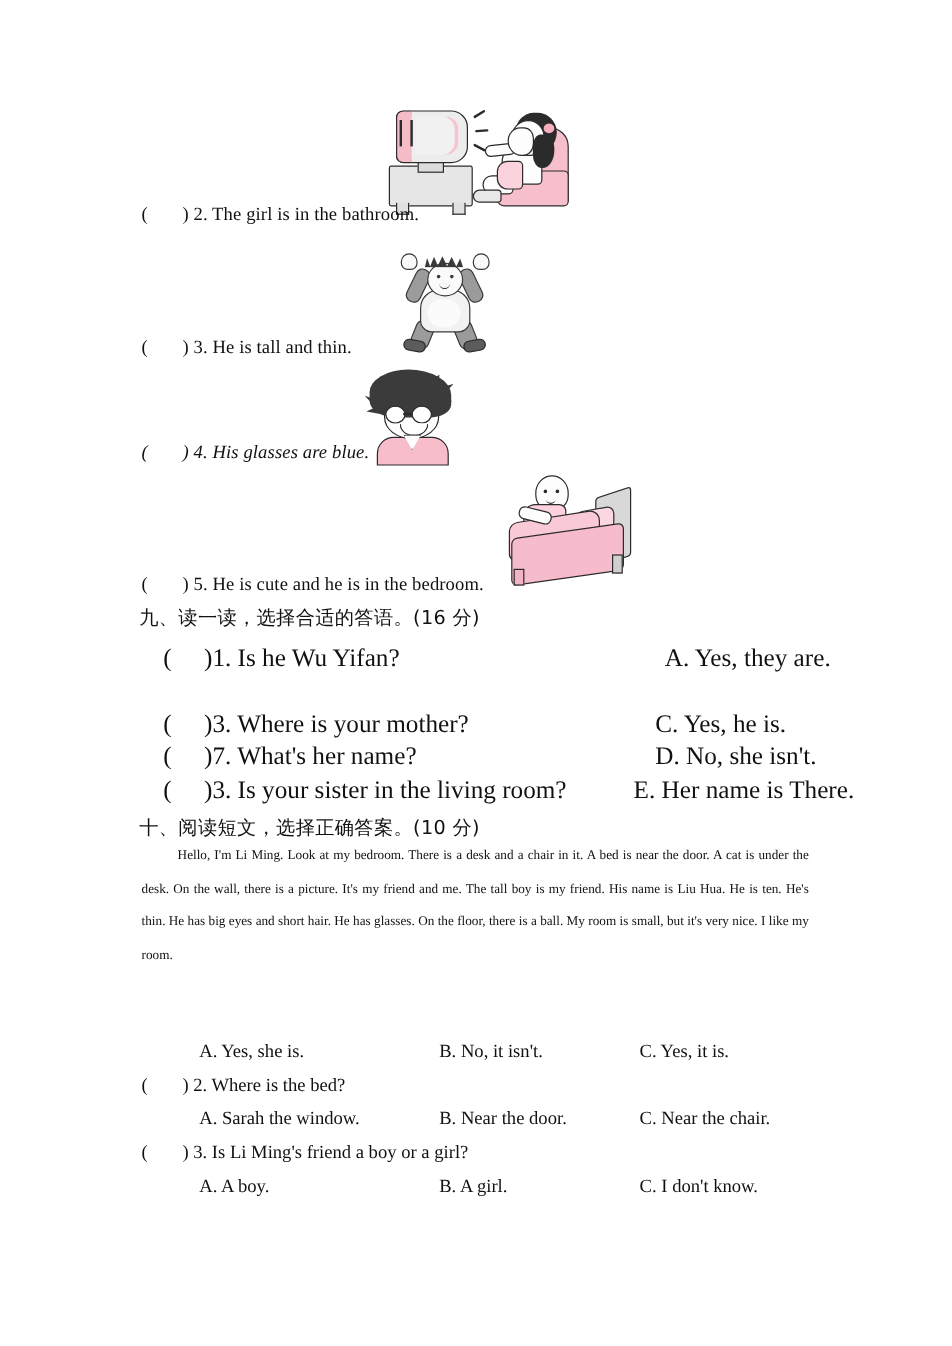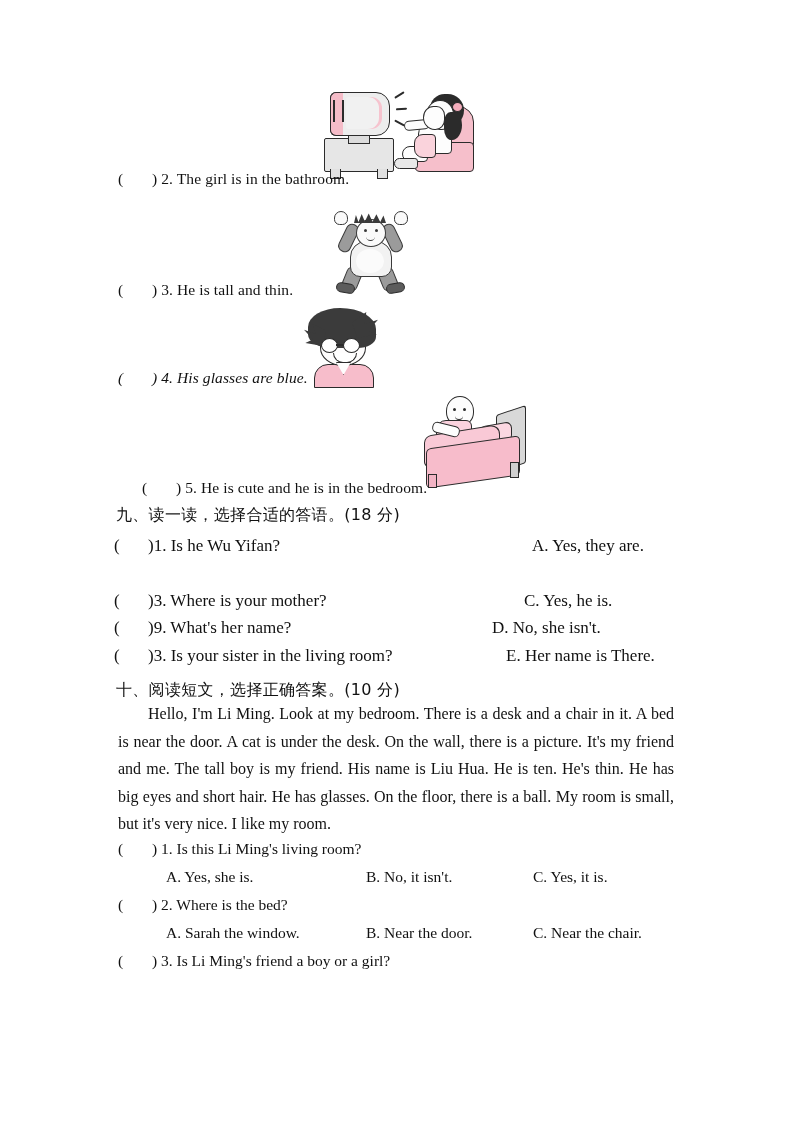--- a/index.html
+++ b/index.html
@@ -35,38 +35,38 @@
   }
   .section-head {
     position: absolute;
     font-size: 16px;
     font-family: "DejaVu Sans", "Liberation Sans", sans-serif;
     white-space: nowrap;
     letter-spacing: 0.3px;
   }
   .match-row {
     position: absolute;
-    left: 114px;
+    left: 136px;
     width: 600px;
-    font-size: 17px;
+    font-size: 21px;
     white-space: nowrap;
   }
   .match-q {
     display: inline-block;
     width: 300px;
   }
   .match-a {
     display: inline-block;
   }
   .passage {
     position: absolute;
     left: 118px;
     top: 700px;
     width: 556px;
-    font-size: 16px;
+    font-size: 11px;
     line-height: 27.5px;
     text-align: justify;
     text-indent: 30px;
     text-justify: inter-word;
   }
   .rc-q {
     position: absolute;
     left: 118px;
     font-size: 15.5px;
     white-space: nowrap;
@@ -406,58 +406,58 @@
     <div class="kid-eye r"></div>
     <div class="kid-mouth"></div>
     <div class="kid-body"></div>
     <div class="bed-blanket"></div>
     <div class="kid-arm"></div>
     <div class="bed-base"></div>
     <div class="bed-foot"></div>
     <div class="bed-foot2"></div>
   </div>
 
-  <div class="q-line" style="left:118px; top:479px;margin-left:24px;">
+  <div class="q-line" style="left:118px; top:479px;">
     <span class="paren">(</span><span>) 5. He is cute and he is in the bedroom.</span>
   </div>
 
-  <div class="section-head" style="left:116px; top:505px;">九、读一读，选择合适的答语。(18 分)</div>
+  <div class="section-head" style="left:116px; top:505px;">九、读一读，选择合适的答语。(16 分)</div>
 
   <div class="match-row" style="top:536px;">
     <span class="match-q"><span class="paren">(</span><span>)1. Is he Wu Yifan?</span></span><span class="match-a" style="margin-left:118px;">A. Yes, they are.</span>
   </div>
 
 
   <div class="match-row" style="top:591px;">
     <span class="match-q"><span class="paren">(</span><span>)3. Where is your mother?</span></span><span class="match-a" style="margin-left:110px;">C. Yes, he is.</span>
   </div>
 
   <div class="match-row" style="top:618px;">
-    <span class="match-q"><span class="paren">(</span><span>)9. What's her name?</span></span><span class="match-a" style="margin-left:78px;text-align:center;">D. No, she isn't.</span>
+    <span class="match-q"><span class="paren">(</span><span>)7. What's her name?</span></span><span class="match-a" style="margin-left:110px;text-align:center;">D. No, she isn't.</span>
   </div>
 
   <div class="match-row" style="top:646px;">
     <span class="match-q"><span class="paren">(</span><span>)3. Is your sister in the living room?</span></span><span class="match-a" style="margin-left:92px;">E. Her name is There.</span>
   </div>
 
   <div class="section-head" style="left:116px; top:680px;">十、阅读短文，选择正确答案。(10 分)</div>
 
   <div class="passage">Hello, I'm Li Ming. Look at my bedroom. There is a desk and a chair in it. A bed is near the door. A cat is under the desk. On the wall, there is a picture. It's my friend and me. The tall boy is my friend. His name is Liu Hua. He is ten. He's thin. He has big eyes and short hair. He has glasses. On the floor, there is a ball. My room is small, but it's very nice. I like my room.</div>
 
-  <div class="rc-q" style="top:840px;">
-    <span class="paren">(</span><span>) 1. Is this Li Ming's living room?</span>
-  </div>
   <div class="rc-opts" style="top:868px;">
     <span class="rc-opt-a">A. Yes, she is.</span><span class="rc-opt-b">B. No, it isn't.</span><span class="rc-opt-c">C. Yes, it is.</span>
   </div>
 
   <div class="rc-q" style="top:896px;">
     <span class="paren">(</span><span>) 2. Where is the bed?</span>
   </div>
   <div class="rc-opts" style="top:924px;">
     <span class="rc-opt-a">A. Sarah the window.</span><span class="rc-opt-b">B. Near the door.</span><span class="rc-opt-c">C. Near the chair.</span>
   </div>
 
   <div class="rc-q" style="top:952px;">
     <span class="paren">(</span><span>) 3. Is Li Ming's friend a boy or a girl?</span>
   </div>
+  <div class="rc-opts" style="top:980px;">
+    <span class="rc-opt-a">A. A boy.</span><span class="rc-opt-b">B. A girl.</span><span class="rc-opt-c">C. I don't know.</span>
+  </div>
 
 </div>
 
 </body></html>

